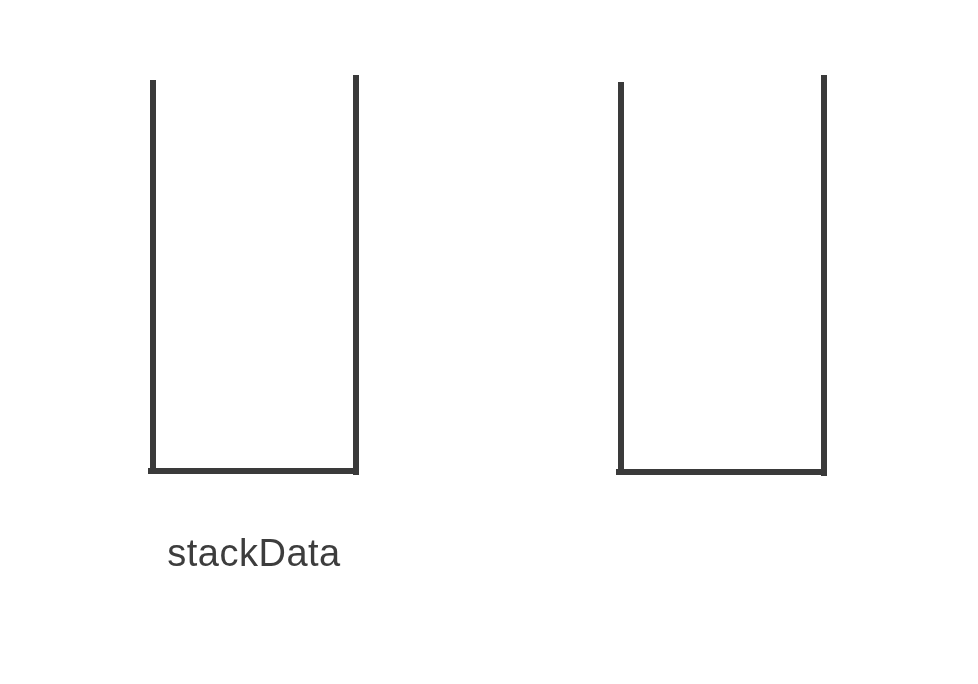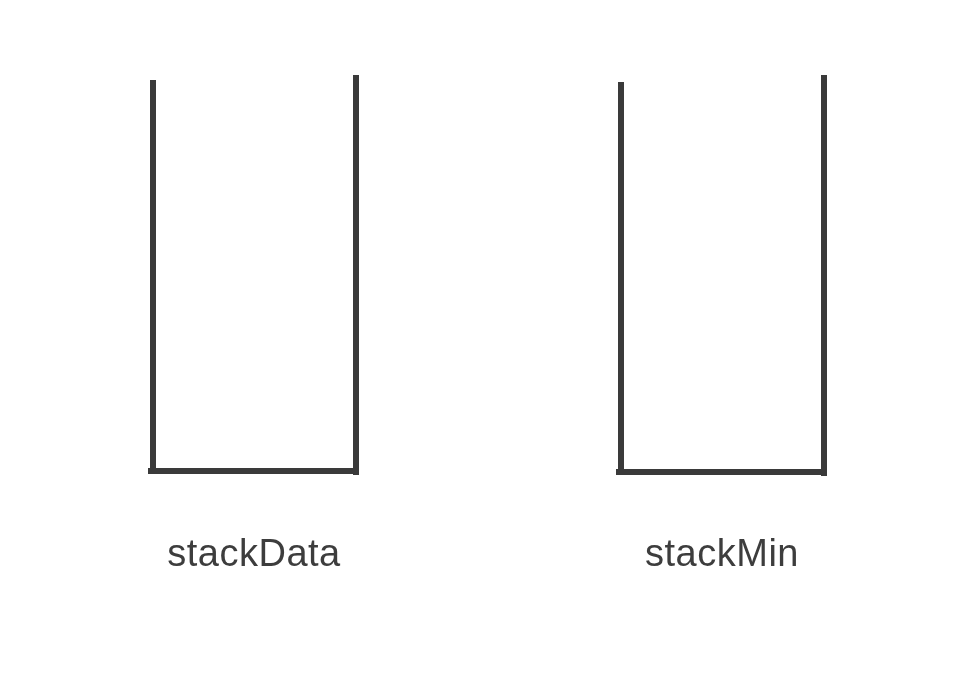--- a/index.html
+++ b/index.html
@@ -63,16 +63,15 @@
     </svg>
     <div class="stack-label">stackData</div>
   </div>
 
   <div class="stack-figure right">
     <svg class="stack-outline" viewBox="0 0 212 404" xmlns="http://www.w3.org/2000/svg" aria-hidden="true">
       <line x1="5" y1="9" x2="5" y2="398"></line>
       <line x1="0" y1="399" x2="211" y2="399"></line>
       <line x1="208" y1="2" x2="208" y2="403"></line>
     </svg>
-    <div class="stack-label">stackMin</div>
   </div>
 
 </div>
 
 </body></html>

